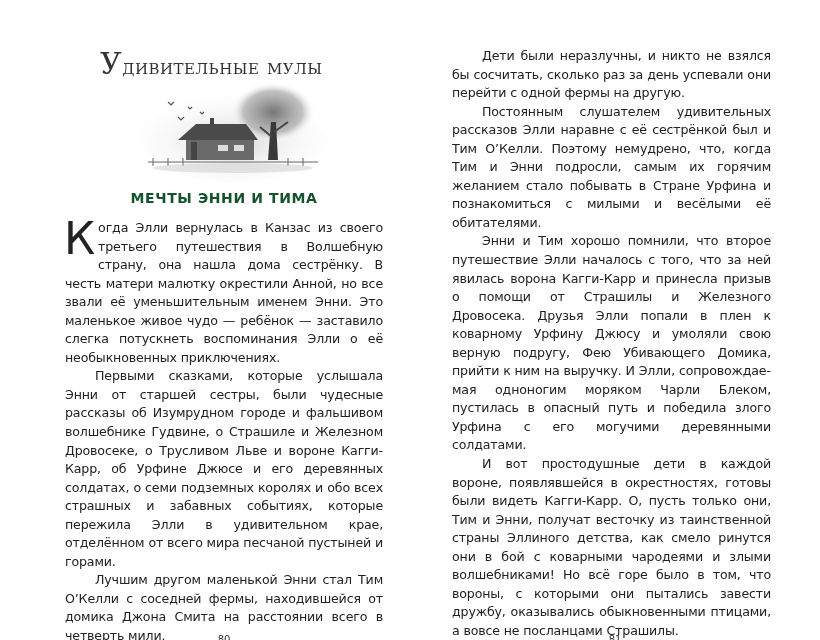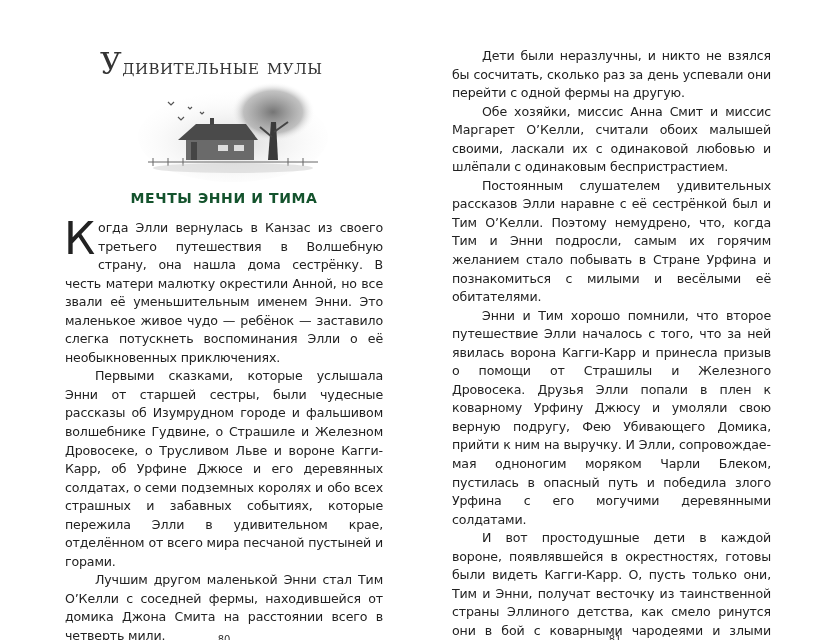--- a/index.html
+++ b/index.html
@@ -84,20 +84,19 @@
     <p>Лучшим другом маленькой Энни стал Тим О’Кел­ли с соседней фермы, находившейся от домика Джона Смита на расстоянии всего в четверть мили.</p>
 
   </div>
 
   <div class="page-num" id="num-left">80</div>
 </div>
 
 <div class="page" id="page-right">
   <div class="text" id="right-body">
     <p>Дети были неразлучны, и никто не взялся бы со­считать, сколько раз за день успевали они перейти с одной фермы на другую.</p>
-    <p>Обе хозяйки, миссис Анна Смит и миссис Мар­гарет О’Келли, считали обоих малышей своими, ла­скали их с одинаковой любовью и шлёпали с одина­ковым беспристрастием.</p>
     <p>Постоянным слушателем удивительных рас­сказов Элли наравне с её сестрёнкой был и Тим О’Келли. Поэтому немудрено, что, когда Тим и Энни подросли, самым их горячим желанием стало по­бывать в Стране Урфина и познакомиться с милыми и весёлыми её обитателями.</p>
     <p>Энни и Тим хорошо помнили, что второе путе­шествие Элли началось с того, что за ней явилась ворона Кагги-Карр и принесла призыв о помощи от Страшилы и Железного Дровосека. Друзья Элли по­пали в плен к коварному Урфину Джюсу и умоляли свою верную подругу, Фею Убивающего Домика, прийти к ним на выручку. И Элли, сопровождае­мая одноногим моряком Чарли Блеком, пустилась в опасный путь и победила злого Урфина с его мо­гучими деревянными солдатами.</p>
     <p>И вот простодушные дети в каждой вороне, по­являвшейся в окрестностях, готовы были видеть Кагги-Карр. О, пусть только они, Тим и Энни, полу­чат весточку из таинственной страны Эллиного дет­ства, как смело ринутся они в бой с коварными ча­родеями и злыми волшебниками! Но всё горе было в том, что вороны, с которыми они пытались завести дружбу, оказывались обыкновенными птицами, а во­все не посланцами Страшилы.</p>
 
   </div>
   <div class="page-num" id="num-right">81</div>
 </div>
 
 </body></html>

